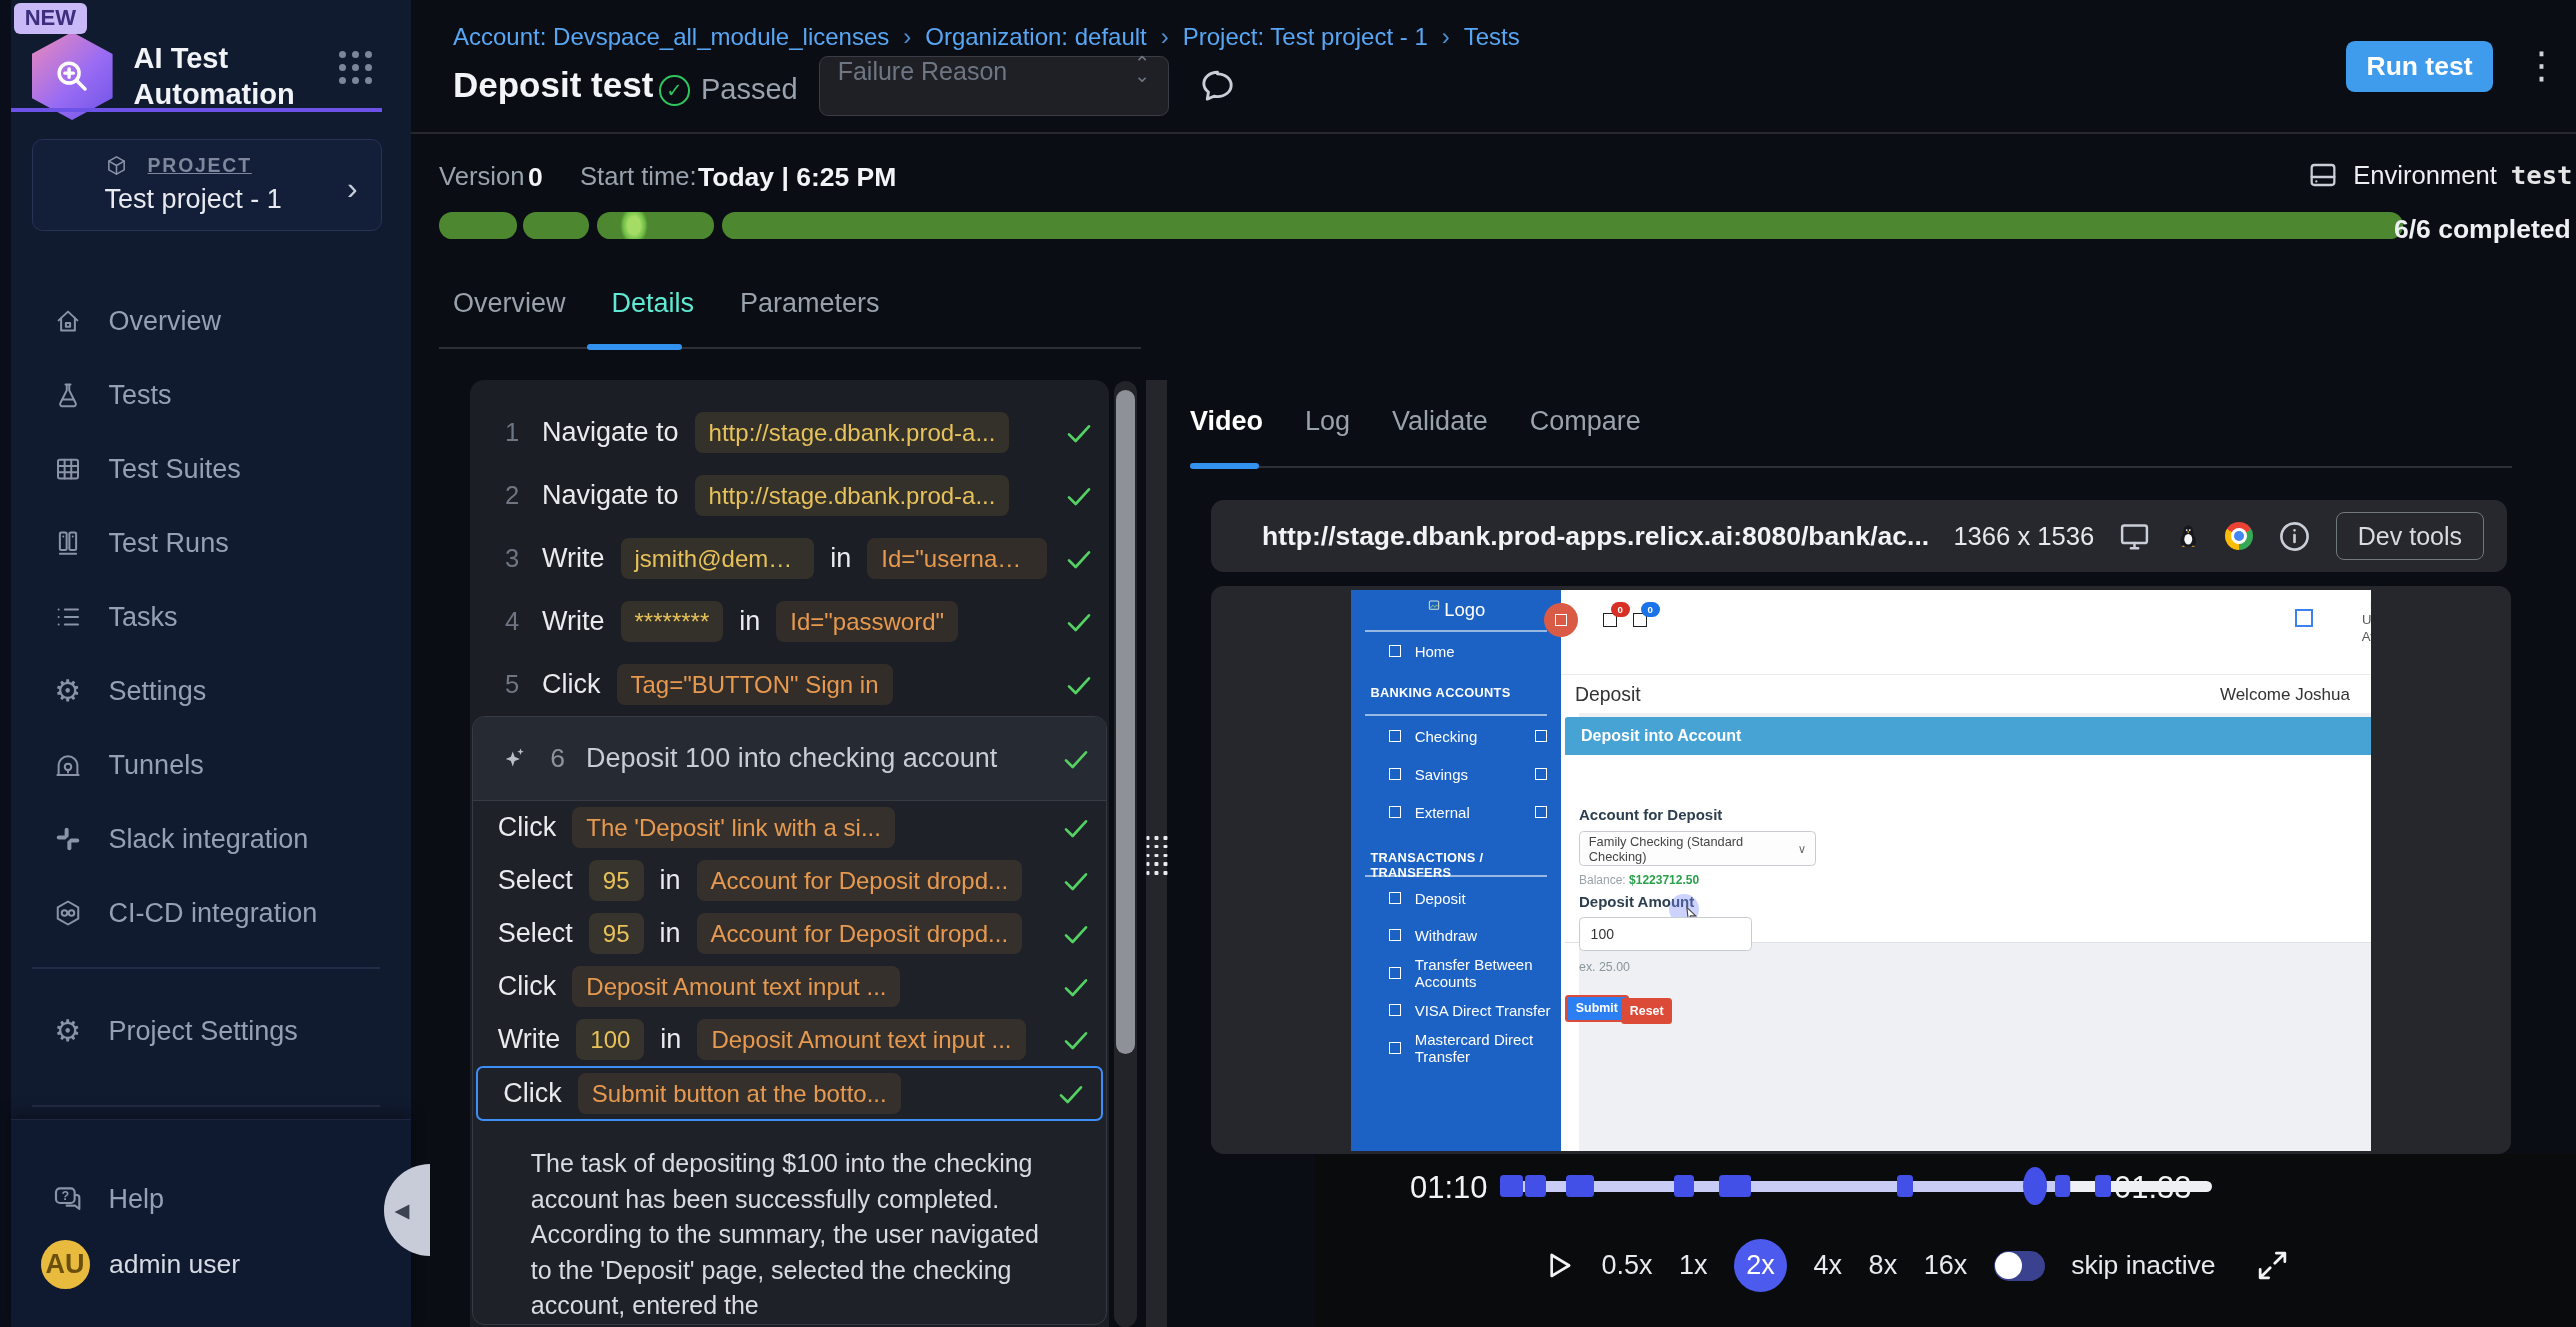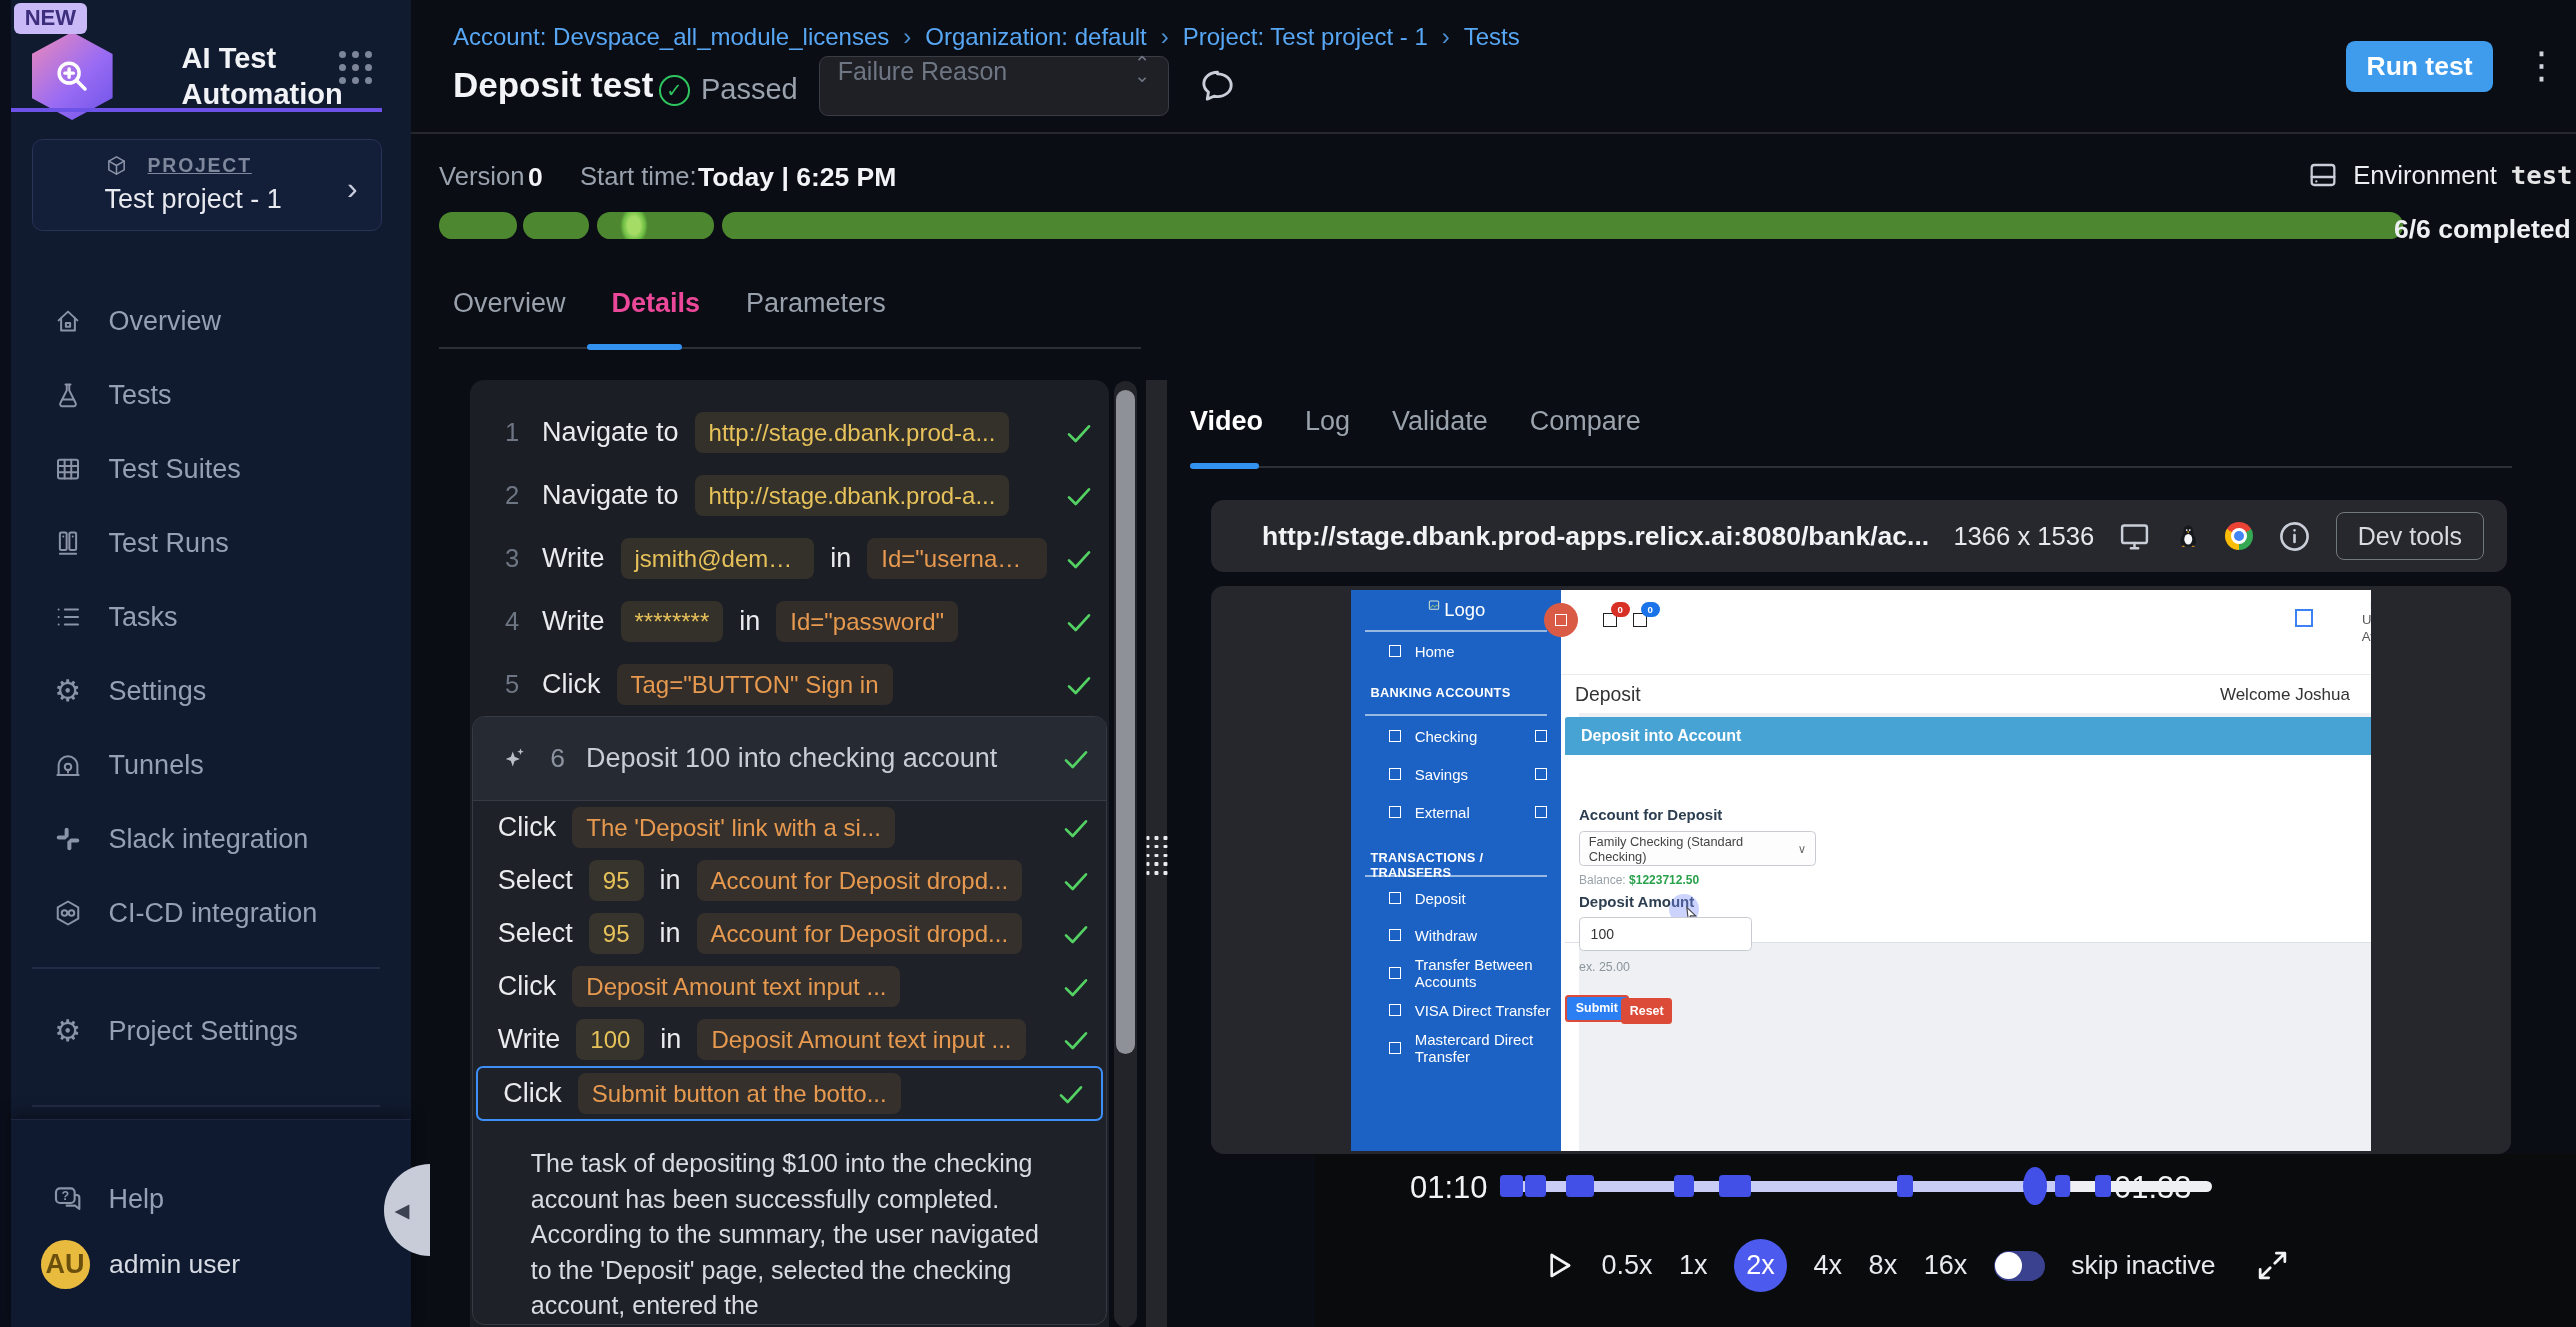--- a/index.html
+++ b/index.html
@@ -8,21 +8,21 @@
   svg{display:block}
   .sic{stroke:#8b93a7;stroke-width:1.6;fill:none;stroke-linecap:round;stroke-linejoin:round;}
   .wic{stroke:#ffffff;stroke-width:1.8;fill:none;stroke-linecap:round;stroke-linejoin:round;}
   .gic{stroke:#c9ced8;stroke-width:1.7;fill:none;stroke-linecap:round;stroke-linejoin:round;}
 
   
   .left-strip{position:absolute;left:0;top:0;width:10.6px;height:100%;background:#0a0e1a;}
   .sidebar{position:absolute;left:10.6px;top:0;width:400px;height:100%;background:#111b30;}
   .new-badge{position:absolute;left:3.5px;top:2.6px;background:#c9b9f6;color:#3c2d7d;font-weight:bold;
              font-size:22px;padding:2.6px 10.6px;border-radius:6.2px;z-index:3;}
-  .brand-row{position:absolute;left:21px;top:32px;display:flex;align-items:center;gap:48px;}
+  .brand-row{position:absolute;left:21px;top:32px;display:flex;align-items:center;}
   .hexlogo{width:81px;height:88px;clip-path:polygon(50% 0,100% 25%,100% 75%,50% 100%,0 75%,0 25%);
            background:linear-gradient(135deg,#ee8ab8 0%,#9a6cf3 55%,#6d52e8 100%);
            display:flex;align-items:center;justify-content:center;}
   .brand-text{margin-left:21px;font-size:29px;font-weight:700;color:#f1f3f7;line-height:1.25;width:203px;}
   .grid-icon{position:absolute;left:328px;top:51px;display:grid;grid-template-columns:repeat(3,7px);
              grid-gap:6.2px;}
   .grid-icon i{width:7px;height:7px;border-radius:50%;background:#7d8599;}
   .brand-underline{position:absolute;left:0;top:108px;width:371px;height:4.4px;background:#6d52e8;}
   .project-card{position:absolute;left:21px;top:139px;width:348px;height:90px;background:#131e39;
                 border:1.8px solid #273357;border-radius:10.6px;}
@@ -76,21 +76,21 @@
   .env-wrap{position:absolute;right:0;top:159px;display:flex;align-items:center;gap:14px;padding-right:3.5px;}
   .env-label{font-size:25.6px;color:#eceef2;}
   .env-value{font-size:25.6px;font-weight:bold;color:#e5e5e5;font-family:"DejaVu Sans Mono",monospace;}
   .pseg{position:absolute;top:212px;height:26.5px;border-radius:13.2px;background:#4d8830;}
   .pseg.hl{background:radial-gradient(ellipse 17.7px 25px at 37px 50%,#a5dc66 0 35%,#6fbf45 60%,#4d8830 78%);}
   .completed{position:absolute;right:5.3px;top:214px;font-size:26.5px;font-weight:bold;color:#eef0f3;}
 
   
   .tabs-main{position:absolute;left:453px;top:288px;display:flex;gap:46px;font-size:27px;color:#99a1ac;}
   .tabs-main .tab{cursor:pointer;}
-  .tabs-main .tab.active{color:#ec4899;font-weight:700;}
+  .tabs-main .tab.active{color:#5eead4;font-weight:400;}
   .tabs-underline{position:absolute;left:587px;top:344px;width:95px;height:6.2px;background:#3391f0;border-radius:3.5px;z-index:2;}
   .tabs-divider{position:absolute;left:439px;top:347px;width:702px;height:1.8px;background:#2c2f35;}
 
   
   .steps-panel{position:absolute;left:470px;top:380px;width:639px;height:948px;background:#1b1e24;
                border-radius:14px 14px 0 0;box-sizing:border-box;padding-top:21px;overflow:hidden;}
   .steps-title{font-size:31px;font-weight:bold;color:#f2f4f7;margin:3.5px 0 17.7px 25px;}
   .step-row{display:flex;align-items:center;height:63px;padding:0 14px 0 35px;gap:16px;cursor:pointer;}
   .step-num{color:#6e7683;font-size:25.6px;min-width:21px;}
   .step-action,.step-conn{color:#e9ebee;font-size:27px;white-space:nowrap;}

